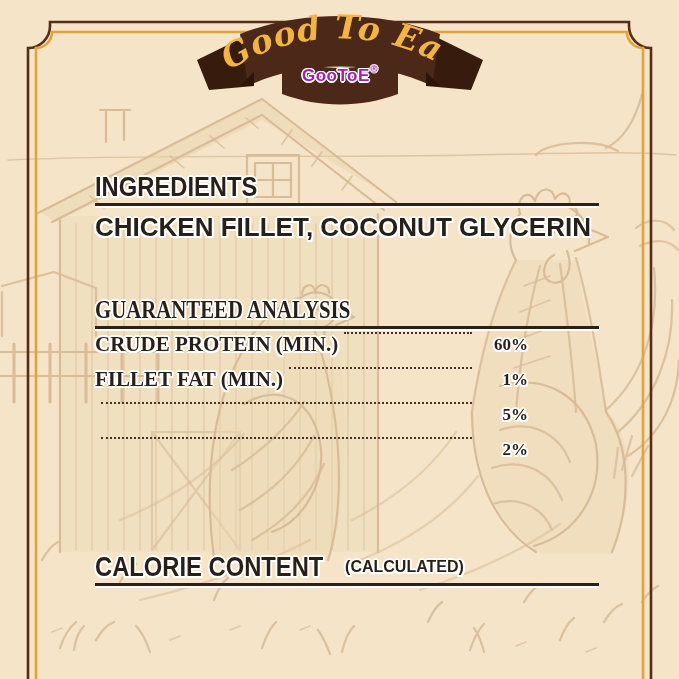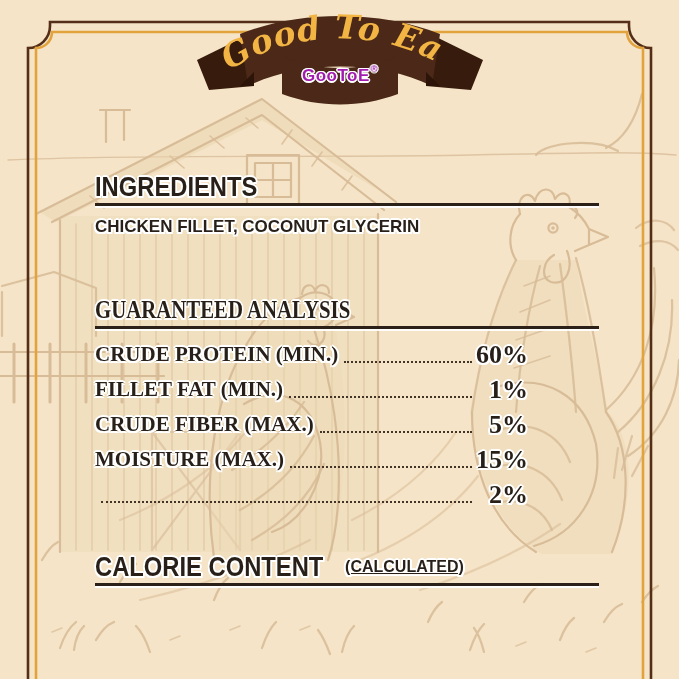--- a/index.html
+++ b/index.html
@@ -27,29 +27,29 @@
                 1.5px 1.5px 0 #fff,-1.5px 1.5px 0 #fff,1.5px -1.5px 0 #fff,-1.5px -1.5px 0 #fff;
   }
   section { position:absolute; left:90px; width:504px; }
   .sec-ingredients { top:173px; }
   .sec-analysis    { top:295px;font-family:Liberation Serif, serif; }
   .sec-calorie     { top:553px; }
   h2 { margin:0; font-size:27px; line-height:28px; font-weight:bold; white-space:nowrap; }
   .cond  { display:inline-block; transform:scaleX(.88); transform-origin:0 50%; }
   .cond80{ display:inline-block; transform:scaleX(.80); transform-origin:0 50%; font-size:26px; }
   .cond88m { display:inline-block; transform:scaleX(.88); transform-origin:0 50%; margin-right:-11%; }
-  .h-qual { font-size:16px; font-weight:bold; margin-left:8px;text-decoration:underline; }
+  .h-qual { font-size:16px; font-weight:bold; margin-left:8px; }
   .rule { height:2.5px; background:#2b2118; box-shadow:0 2px 0 rgba(255,255,255,.92); margin-top:2px; }
-  .big-value { margin:8px 0 15px 0; font-size:17px; font-weight:bold; line-height:26px; white-space:nowrap; }
+  .big-value { margin:8px 0 15px 0; font-size:26px; font-weight:bold; line-height:26px; white-space:nowrap; }
   .kcal-value { margin:7px 0 0 0; font-size:20px; font-weight:bold; line-height:26px; white-space:nowrap; }
   .rows { margin-top:3px; width:433px; }
-  .row { display:flex; align-items:flex-end; height:35px; }
+  .row { display:flex; align-items:flex-start; height:35px; }
   .row-label { font-size:21px; font-weight:bold; line-height:25px; white-space:nowrap; }
   .leader { flex:1 1 auto; border-bottom:2.5px dotted #423528; margin:0 4px 4px 6px; min-width:14px; }
-  .row-value { font-size:26px; font-weight:bold; line-height:25px; text-align:right; min-width:52px; white-space:nowrap; }
+  .row-value { font-size:17px; font-weight:bold; line-height:25px; text-align:right; min-width:52px; white-space:nowrap; }
   .heading-line { display:flex; align-items:flex-start;gap:38px; }
 </style>
 </head>
 <body>
 
 <div class="stage">
 
   <svg class="layer art" viewBox="0 0 679 679" aria-hidden="true">
     <g stroke="#d8bc98" fill="none" stroke-width="2.2" stroke-linecap="round" stroke-linejoin="round">
 
@@ -151,28 +151,22 @@
           <span class="row-label halo">CRUDE PROTEIN (MIN.)</span>
           <span class="leader"></span>
           <span class="row-value halo">60%</span>
         </div>
         <div class="row">
           <span class="row-label halo">FILLET FAT (MIN.)</span>
           <span class="leader"></span>
           <span class="row-value halo">1%</span>
         </div>
         <div class="row">
-          <span class="row-label halo">CRUDE FIBER (MAX.)</span>
           <span class="leader"></span>
           <span class="row-value halo">5%</span>
-        </div>
-        <div class="row">
-          <span class="row-label halo">MOISTURE (MAX.)</span>
-          <span class="leader"></span>
-          <span class="row-value halo">15%</span>
         </div>
         <div class="row">
           <span class="leader"></span>
           <span class="row-value halo">2%</span>
         </div>
       </div>
     </section>
 
     <section class="sec-calorie">
       <h2 class="heading-line halo">

